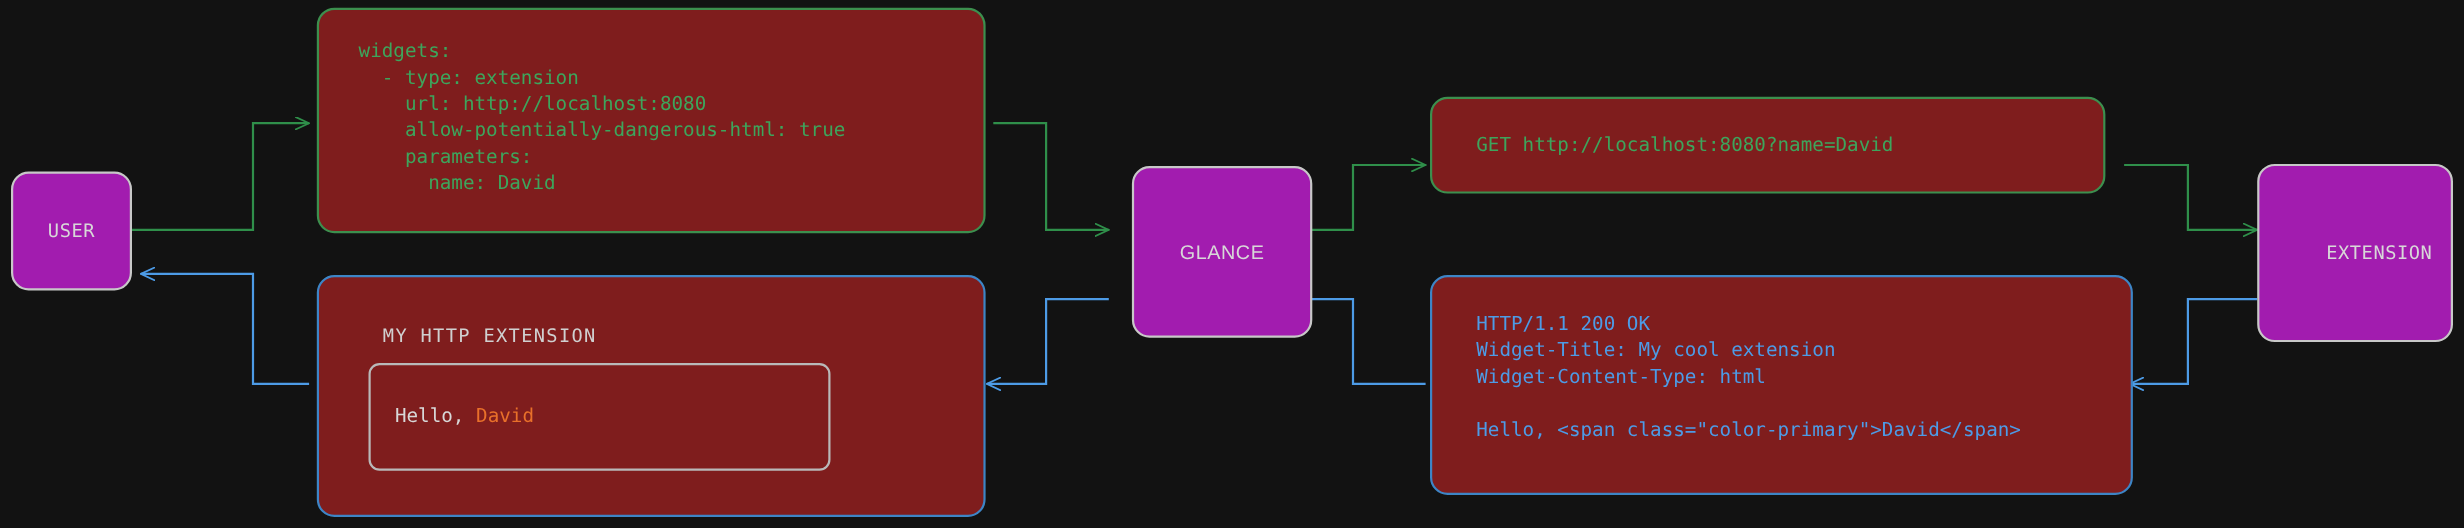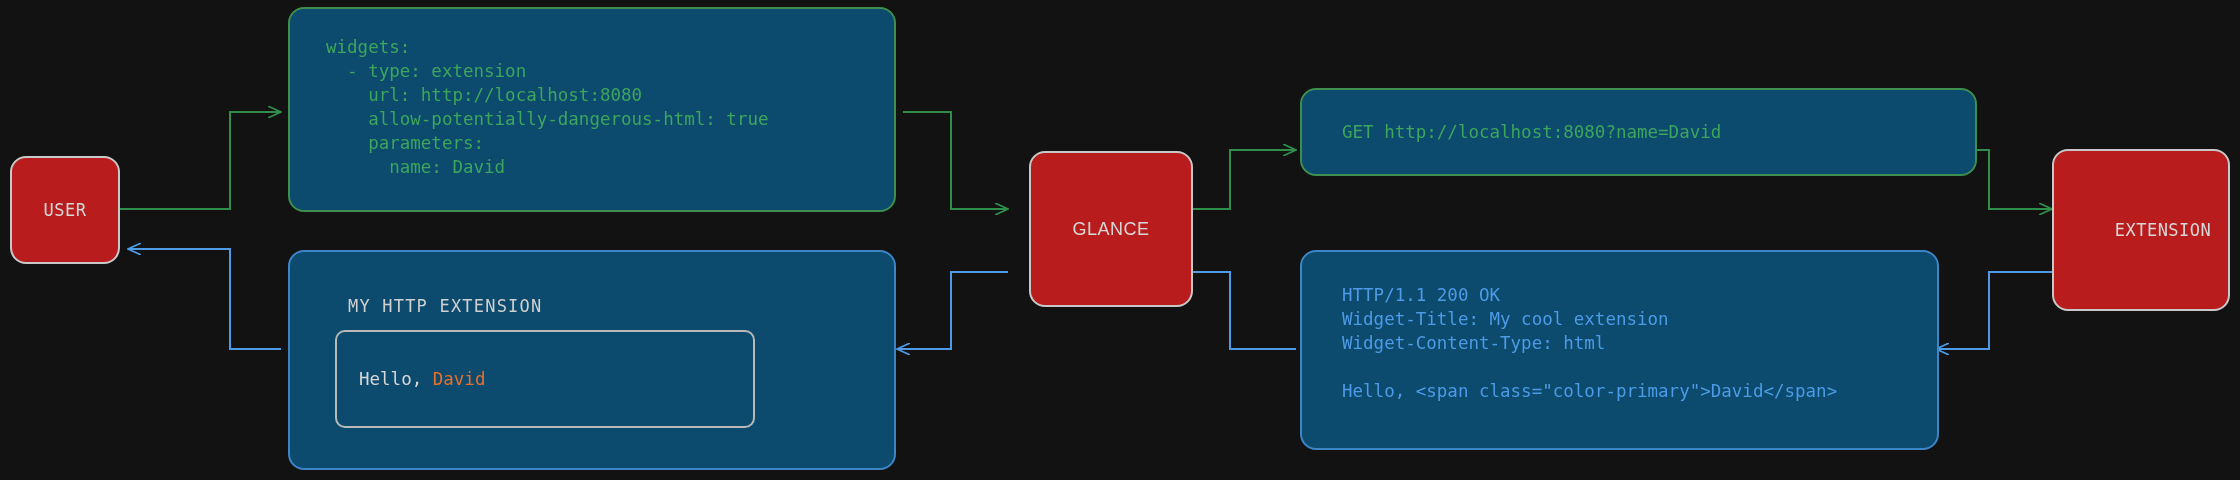--- a/index.html
+++ b/index.html
@@ -3,26 +3,26 @@
 <meta charset="utf-8">
 <style>
   html,body{margin:0;padding:0;background:#121212;}
   body{width:2240px;height:480px;overflow:hidden;
        font-family:"DejaVu Sans Mono","Liberation Mono",monospace;}
   #stage{position:relative;width:2240px;height:480px;background:#121212;}
   svg#wires{position:absolute;left:0;top:0;width:2240px;height:480px;}
 
   .node{position:absolute;border:2px solid #c8c8c8;border-radius:16px;
         display:flex;align-items:center;justify-content:center;
-        background:#b91c1c;box-sizing:border-box;}
+        background:#a21caf;box-sizing:border-box;}
   .node-label{color:#d8d8d8;font-size:17px;letter-spacing:.5px;}
   .node-label.sans{font-family:"Liberation Sans","DejaVu Sans",sans-serif;font-size:18px;}
 
   .card{position:absolute;border-radius:16px;box-sizing:border-box;
-        background:#0c4a6e;border-width:2px;border-style:solid;}
+        background:#7f1d1d;border-width:2px;border-style:solid;}
   .card.green{border-color:#3c8f4e;}
   .card.blue{border-color:#3d85c6;}
 
   .code{white-space:pre;font-size:17.5px;line-height:24px;letter-spacing:0px;}
   .code.green{color:#3da55c;}
   .code.blue{color:#4d9be6;}
 
   .wcard{position:absolute;}
   .wtitle{color:#d0d0d0;font-size:17px;letter-spacing:1.2px;}
   .wbody{border:2px solid #b9b9b9;border-radius:10px;box-sizing:border-box;
@@ -79,21 +79,21 @@
 
   <div class="card green" style="left:288px;top:7px;width:608px;height:205px;">
     <pre class="code green" style="margin:0;position:absolute;left:36px;top:26px;">widgets:
   - type: extension
     url: http://localhost:8080
     allow-potentially-dangerous-html: true
     parameters:
       name: David</pre>
   </div>
 
-  <div class="card green" style="left:1300px;top:88px;width:677px;height:88px;">
+  <div class="card green" style="left:1300px;top:88px;width:614px;height:88px;">
     <pre class="code green" style="margin:0;position:absolute;left:40px;top:30px;">GET http://localhost:8080?name=David</pre>
   </div>
 
   <div class="card blue" style="left:1300px;top:250px;width:639px;height:200px;">
     <pre class="code blue" style="margin:0;position:absolute;left:40px;top:31px;">HTTP/1.1 200 OK
 Widget-Title: My cool extension
 Widget-Content-Type: html
 
 Hello, &lt;span class="color-primary"&gt;David&lt;/span&gt;</pre>
   </div>

